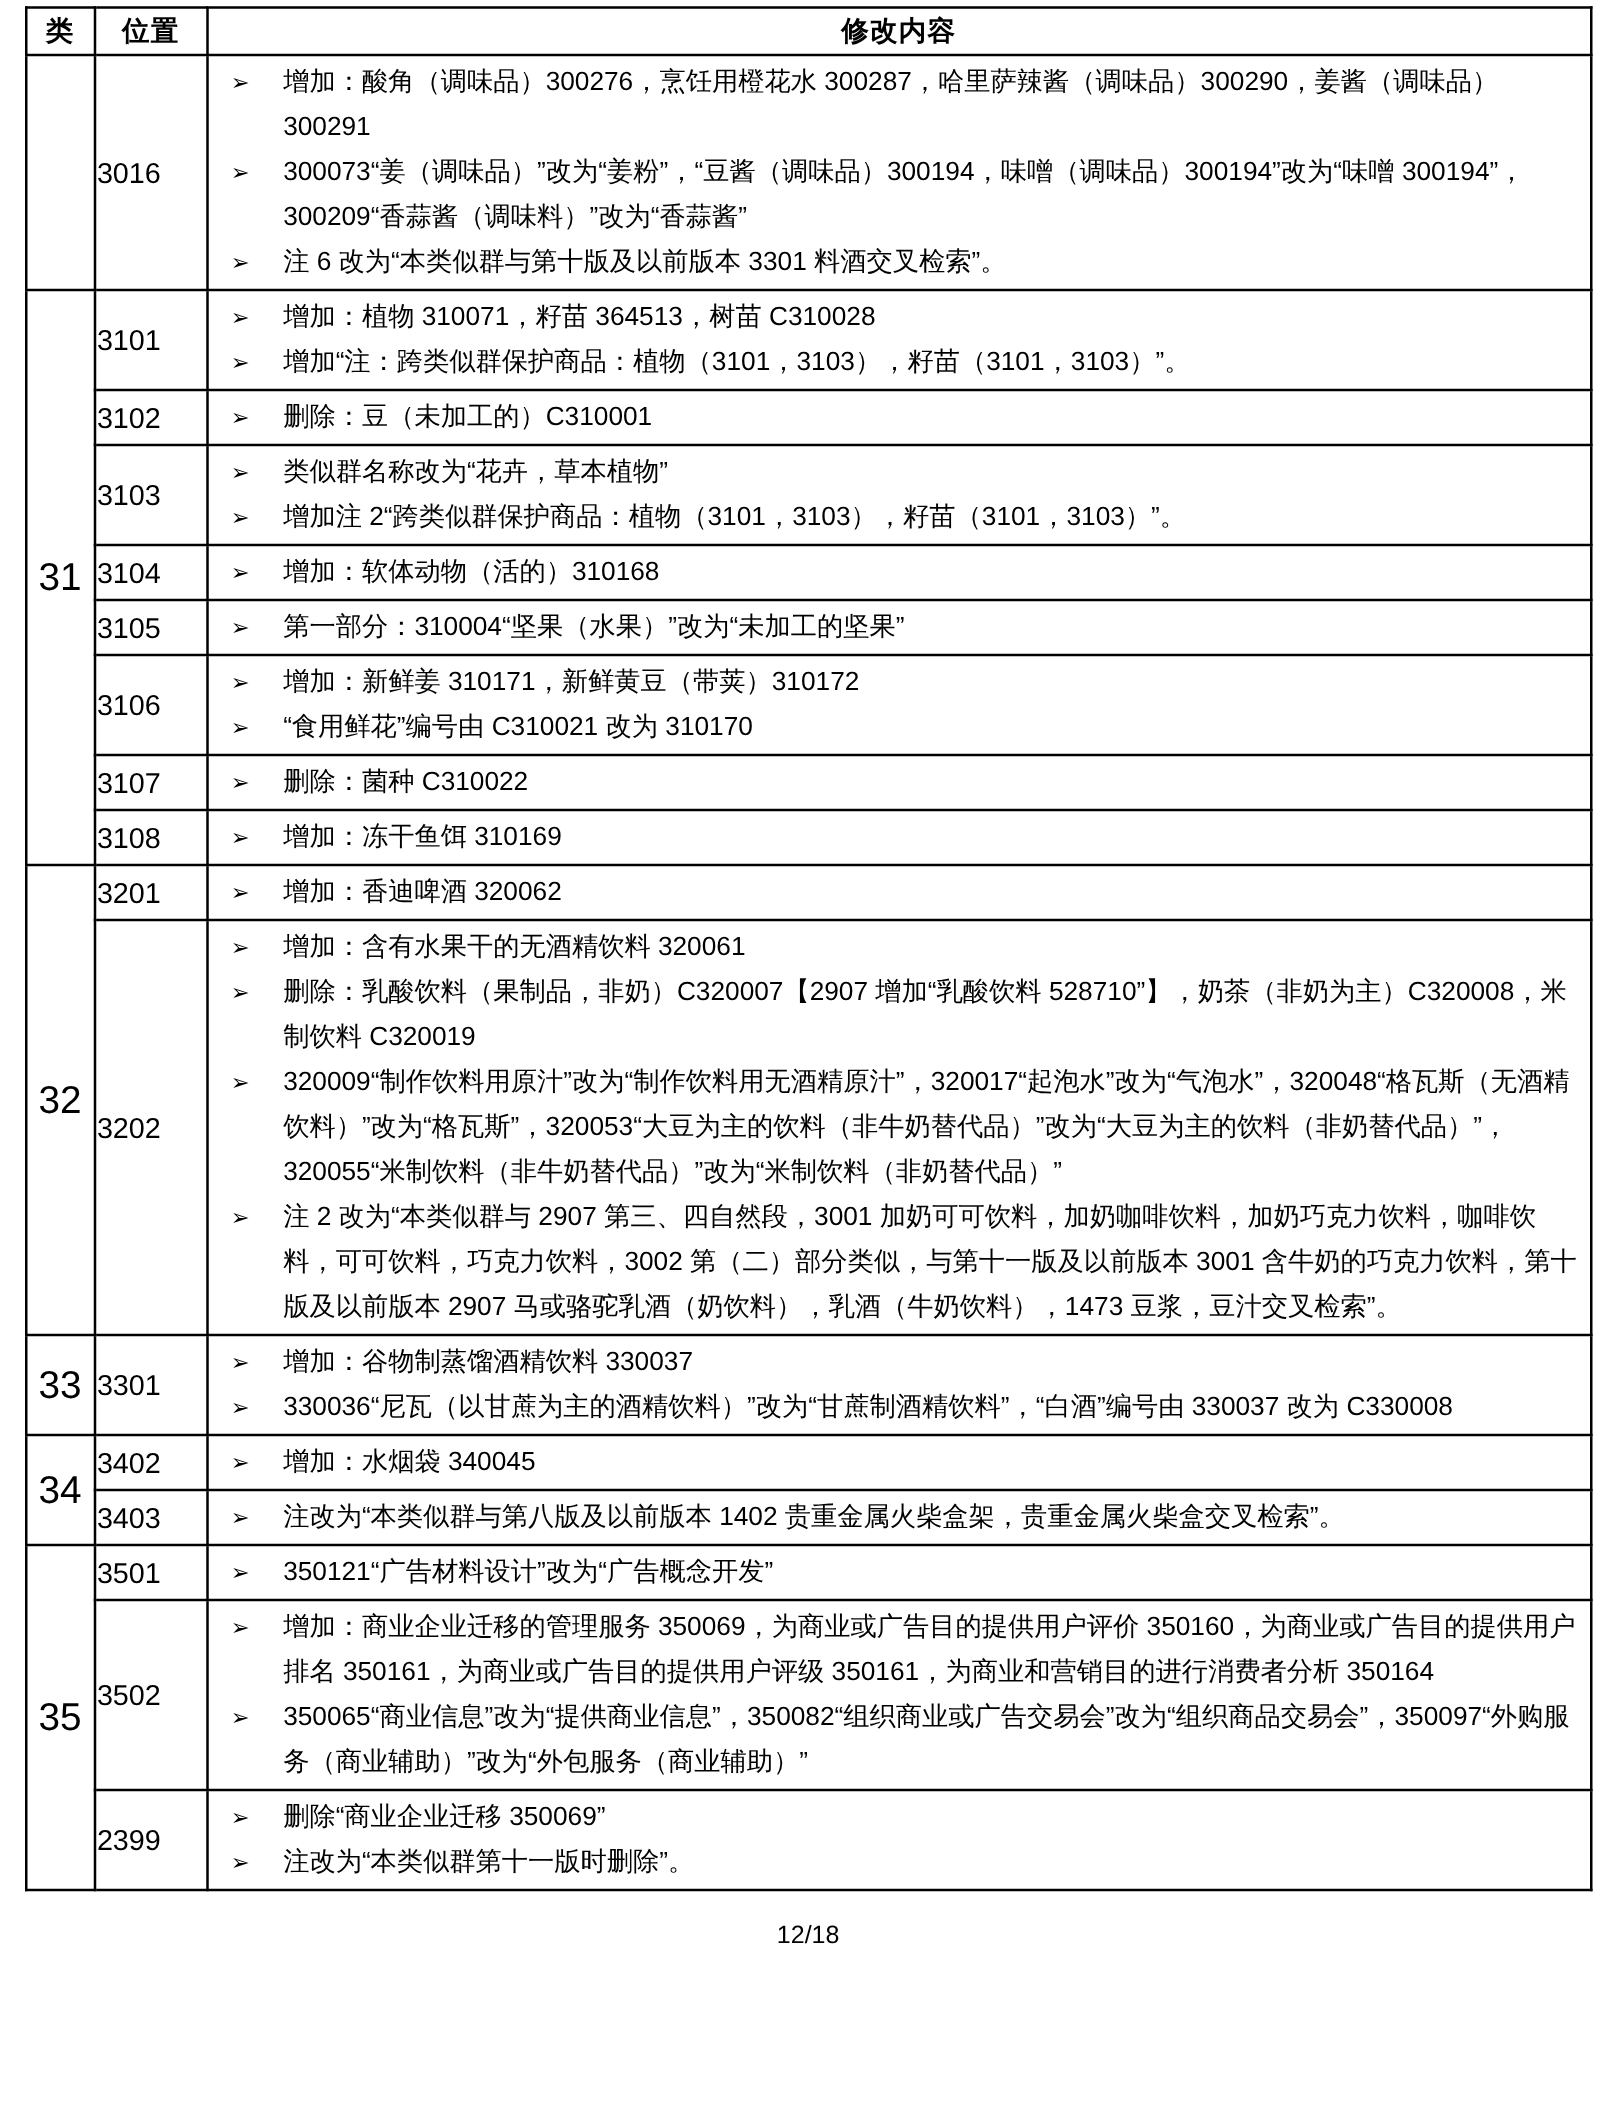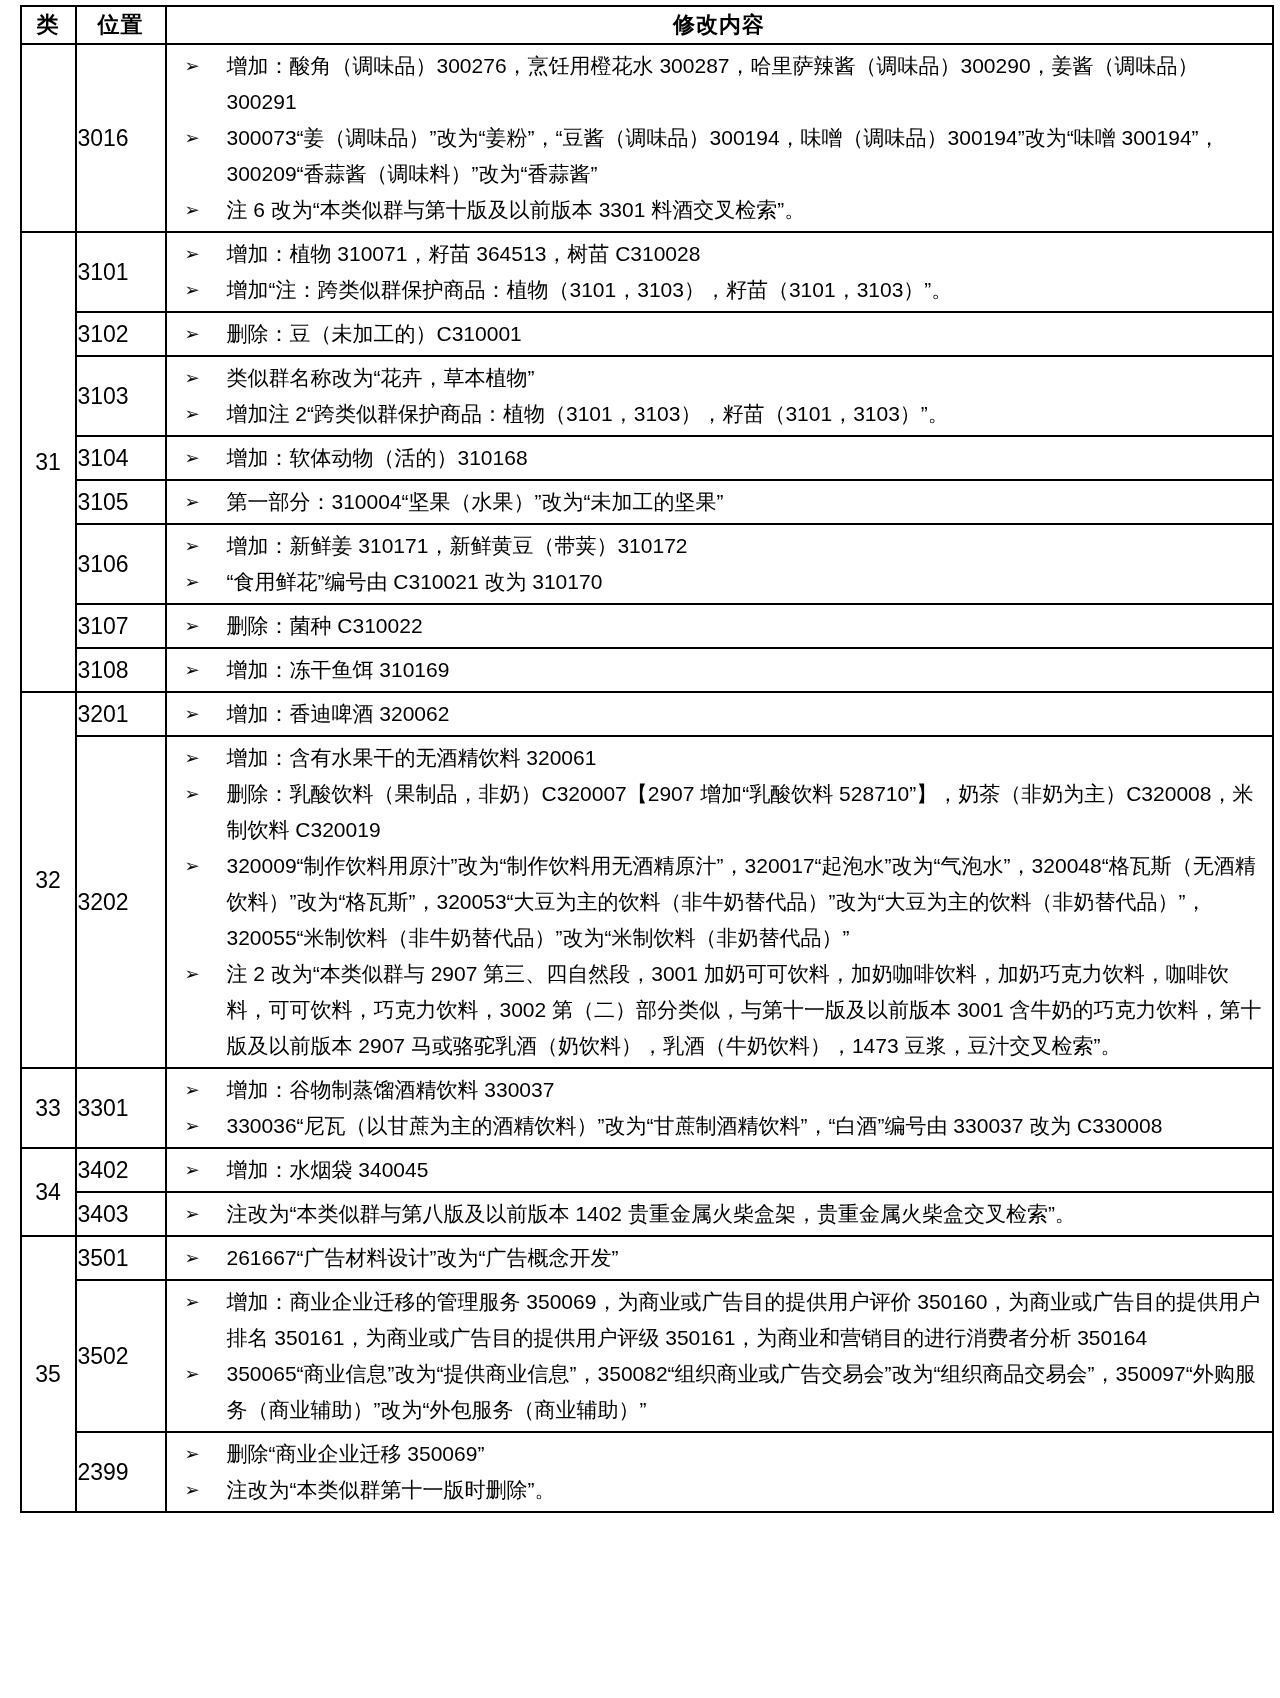--- a/index.html
+++ b/index.html
@@ -27,21 +27,21 @@
   }
   th.head-cell {
     font-weight: bold;
     font-size: 22px;
     text-align: center;
     padding: 3px 0;
     letter-spacing: 1px;
   }
   td.class-cell {
     text-align: center;
-    font-size: 23px;
+    font-size: 31px;
     vertical-align: middle;
   }
   td.pos-cell {
     font-size: 23px;
     vertical-align: middle;
   }
   td.content-cell {
     vertical-align: middle;
     padding: 3px 10px 3px 14px;
     font-size: 21px;
@@ -247,21 +247,21 @@
               <span class="btext">注改为“本类似群与第八版及以前版本 1402 贵重金属火柴盒架，贵重金属火柴盒交叉检索”。</span>
             </div>
           </td>
         </tr>
         <tr>
           <td class="class-cell" rowspan="3">35</td>
           <td class="pos-cell">3501</td>
           <td class="content-cell">
             <div class="bullet-item">
               <span class="marker">➢</span>
-              <span class="btext">261667“广告材料设计”改为“广告概念开发”</span>
+              <span class="btext">350121“广告材料设计”改为“广告概念开发”</span>
             </div>
           </td>
         </tr>
         <tr>
           <td class="pos-cell">3502</td>
           <td class="content-cell">
             <div class="bullet-item">
               <span class="marker">➢</span>
               <span class="btext">增加：商业企业迁移的管理服务 350069，为商业或广告目的提供用户评价 350160，为商业或广告目的提供用户排名 350161，为商业或广告目的提供用户评级 350161，为商业和营销目的进行消费者分析 350164</span>
             </div>
@@ -280,13 +280,14 @@
             </div>
             <div class="bullet-item">
               <span class="marker">➢</span>
               <span class="btext">注改为“本类似群第十一版时删除”。</span>
             </div>
           </td>
         </tr>
       </tbody>
   </table>
 
+  <div class="page-number">12/18</div>
 </div>
 
 </body></html>

